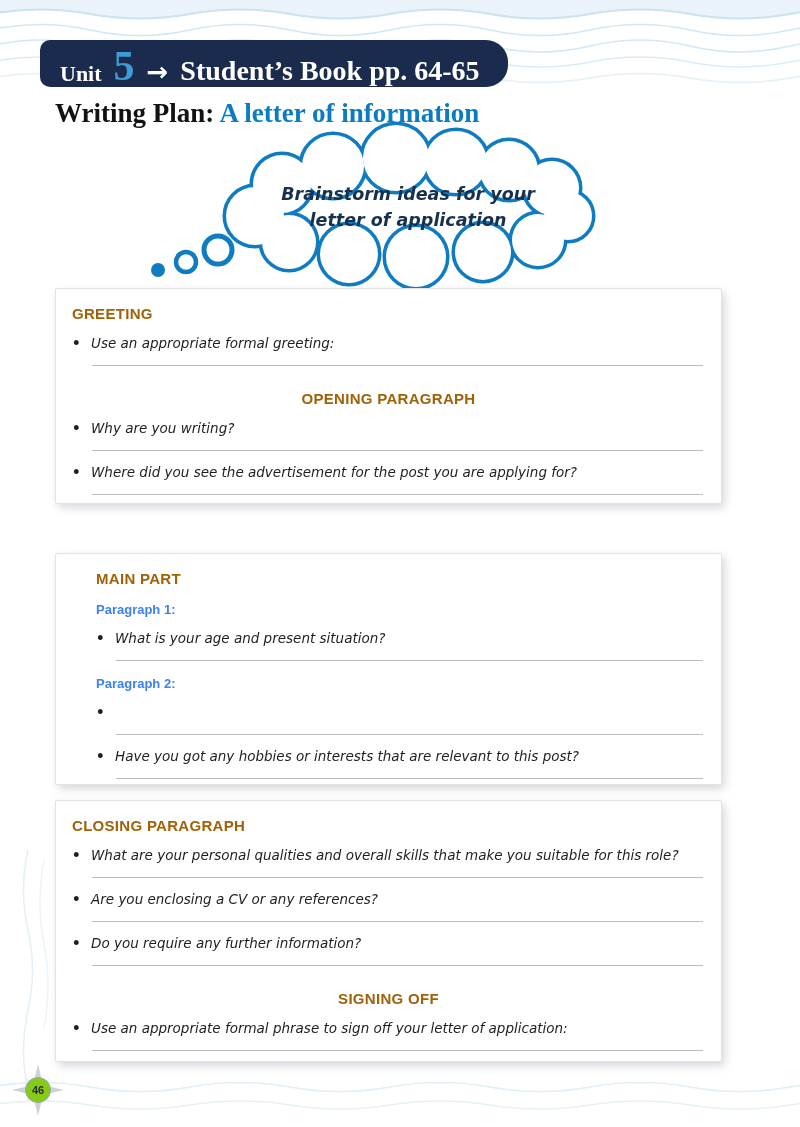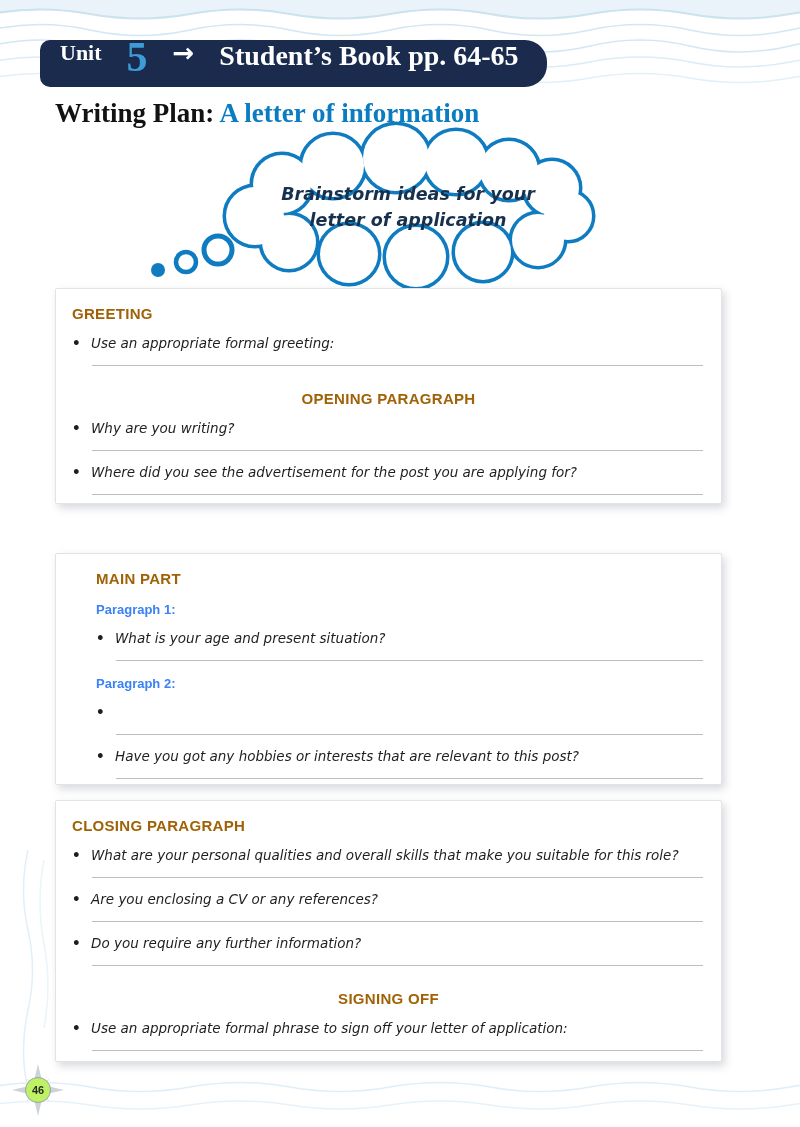--- a/index.html
+++ b/index.html
@@ -10,21 +10,21 @@
   
   .waves-top{position:absolute;left:0;top:0;width:800px;height:95px;}
   .waves-bottom{position:absolute;left:0;bottom:0;width:800px;height:60px;}
   .waves-left{position:absolute;left:0;top:850px;width:70px;height:240px;}
   svg{overflow:visible;display:block;}
 
   
   .unit-banner{
     position:absolute;left:40px;top:40px;height:47px;
     background:#1a2b4d;border-radius:10px 22px 22px 10px;
-    display:flex;align-items:flex-start;gap:25px;padding:0 28px 0 20px;
+    display:flex;align-items:flex-end;gap:12px;padding:0 28px 0 20px;
     color:#ffffff;font-family:"Liberation Serif", serif;font-weight:bold;
   }
   .unit-word{font-size:22px;}
   .unit-num{font-size:42px;color:#3e9bd6;line-height:1;margin-top:-4px;}
   .unit-arrow{font-size:26px;color:#ffffff;font-family:"DejaVu Sans",sans-serif;margin-top:-2px;}
   .unit-ref{font-size:28px;}
 
   
   .page-title{
     position:absolute;left:55px;top:98px;margin:0;
@@ -60,21 +60,21 @@
     font-family:"DejaVu Sans", sans-serif;font-style:italic;font-size:13.5px;color:#1e1e1e;
   }
   .q .bullet{font-style:normal;font-weight:bold;width:10px;color:#1e1e1e;}
   .q .qtext{white-space:nowrap;}
   .rule{border-bottom:1px solid #bdbdbd;margin:13px 2px 4px 20px;height:0;}
 
   
   .compass{position:absolute;left:12px;top:1064px;width:52px;height:52px;}
   .page-num{
     position:absolute;left:25px;top:1077px;width:24px;height:24px;border-radius:50%;
-    background:#bef264;border:1px solid #9aa3ac;display:flex;align-items:center;justify-content:center;
+    background:#84cc16;border:1px solid #9aa3ac;display:flex;align-items:center;justify-content:center;
     font-size:11px;font-weight:bold;color:#2a2a2a;text-align:right;
   }
 </style>
 </head>
 <body>
 
 <div class="waves-top">
   <svg width="800" height="95" viewBox="0 0 800 95">
     <path d="M-10,14 q50,-9 100,0 t100,0 t100,0 t100,0 t100,0 t100,0 t100,0 t100,0 t100,0 L810,-5 L-10,-5 Z" fill="#e9f3f9" stroke="none"></path>
     <path d="M-10,14 q50,-9 100,0 t100,0 t100,0 t100,0 t100,0 t100,0 t100,0 t100,0 t100,0" fill="none" stroke="#cbe2ef" stroke-width="2"></path>

